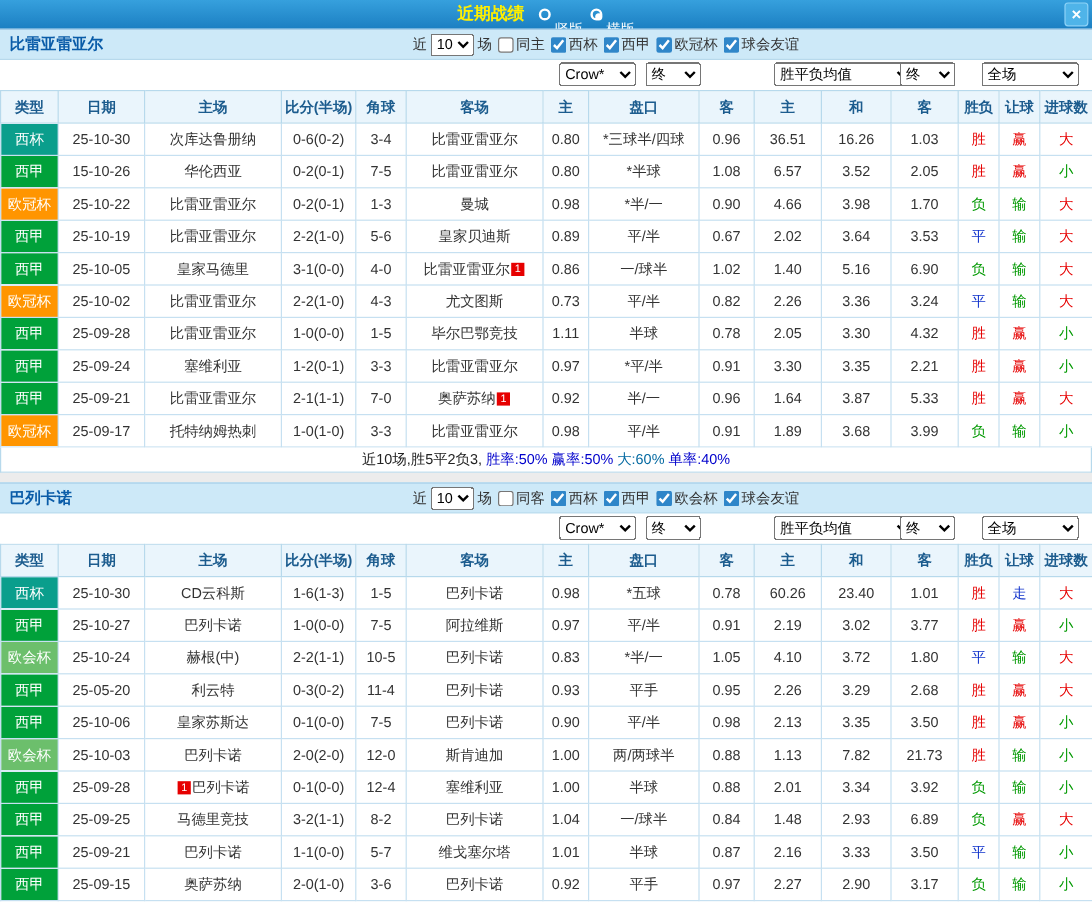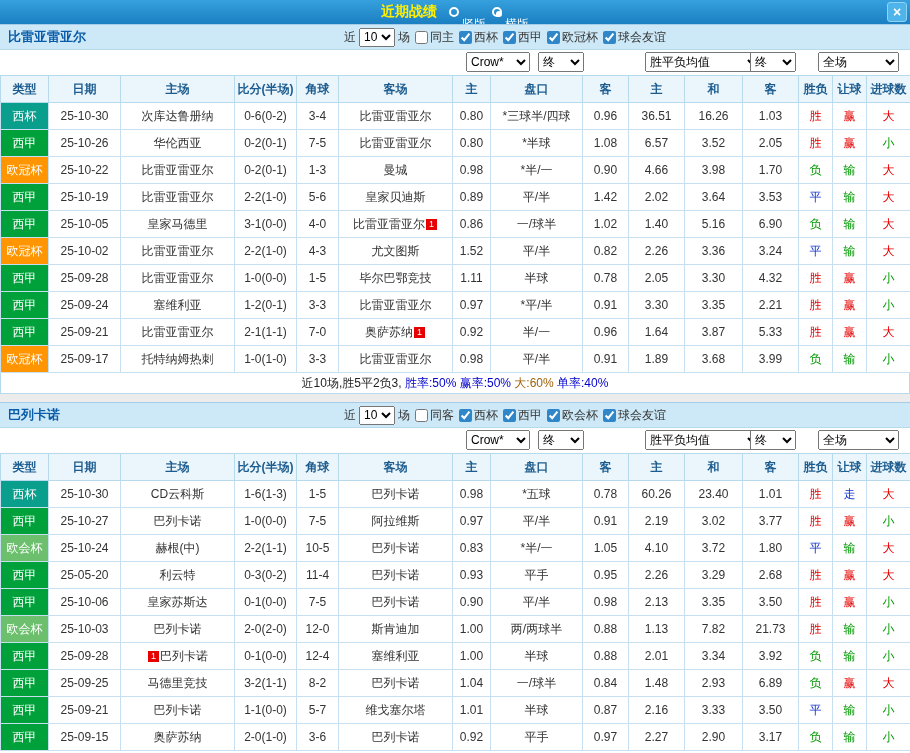--- a/index.html
+++ b/index.html
@@ -181,21 +181,21 @@
       <td>0.96</td>
       <td>36.51</td>
       <td>16.26</td>
       <td>1.03</td>
       <td style="color:#e60000">胜</td>
       <td style="color:#e60000">赢</td>
       <td style="color:#e60000">大</td>
     </tr>
           <tr>
       <td class="type" style="background:#00a13a">西甲</td>
-      <td>25-10-26</td>
+      <td>15-10-26</td>
       <td class="">华伦西亚</td>
       <td class="red">0-2(0-1)</td>
       <td>7-5</td>
       <td class="focus">比雷亚雷亚尔</td>
       <td>0.80</td>
       <td class="red">*半球</td>
       <td>1.08</td>
       <td>6.57</td>
       <td>3.52</td>
       <td>2.05</td>
@@ -222,21 +222,21 @@
     </tr>
           <tr>
       <td class="type" style="background:#00a13a">西甲</td>
       <td>25-10-19</td>
       <td class="focus">比雷亚雷亚尔</td>
       <td class="red">2-2(1-0)</td>
       <td>5-6</td>
       <td class="">皇家贝迪斯</td>
       <td>0.89</td>
       <td class="">平/半</td>
-      <td>1.42</td>
+      <td>0.67</td>
       <td>2.02</td>
       <td>3.64</td>
       <td>3.53</td>
       <td style="color:#1133cc">平</td>
       <td style="color:#009900">输</td>
       <td style="color:#e60000">大</td>
     </tr>
           <tr>
       <td class="type" style="background:#00a13a">西甲</td>
       <td>25-10-05</td>
@@ -254,21 +254,21 @@
       <td style="color:#009900">输</td>
       <td style="color:#e60000">大</td>
     </tr>
           <tr>
       <td class="type" style="background:#ff9500">欧冠杯</td>
       <td>25-10-02</td>
       <td class="focus">比雷亚雷亚尔</td>
       <td class="red">2-2(1-0)</td>
       <td>4-3</td>
       <td class="">尤文图斯</td>
-      <td>1.52</td>
+      <td>0.73</td>
       <td class="">平/半</td>
       <td>0.82</td>
       <td>2.26</td>
       <td>3.36</td>
       <td>3.24</td>
       <td style="color:#1133cc">平</td>
       <td style="color:#009900">输</td>
       <td style="color:#e60000">大</td>
     </tr>
           <tr>
@@ -334,21 +334,21 @@
       <td>0.91</td>
       <td>1.89</td>
       <td>3.68</td>
       <td>3.99</td>
       <td style="color:#009900">负</td>
       <td style="color:#009900">输</td>
       <td style="color:#009900">小</td>
     </tr>
         </tbody>
       </table>
-      <div class="summary"><span style="color:#222222">近10场,胜5平2负3, </span><span style="color:#0000cc">胜率:50% </span><span style="color:#0000cc">赢率:50% </span><span style="color:#a16207">大:60% </span><span style="color:#0000cc">单率:40%</span></div>
+      <div class="summary"><span style="color:#222222">近10场,胜5平2负3, </span><span style="color:#0000cc">胜率:50% </span><span style="color:#0000cc">赢率:50% </span><span style="color:#0369a1">大:60% </span><span style="color:#0000cc">单率:40%</span></div>
       <div class="sec-gap"></div>
       <div class="sec-header">
     <span class="team-name">巴列卡诺</span>
     <span class="filters">
       <span>近</span>
       <select><option>10</option></select>
       <span>场</span>
       <label class="cb">
             <input type="checkbox" style="">
             <span>同客</span>

